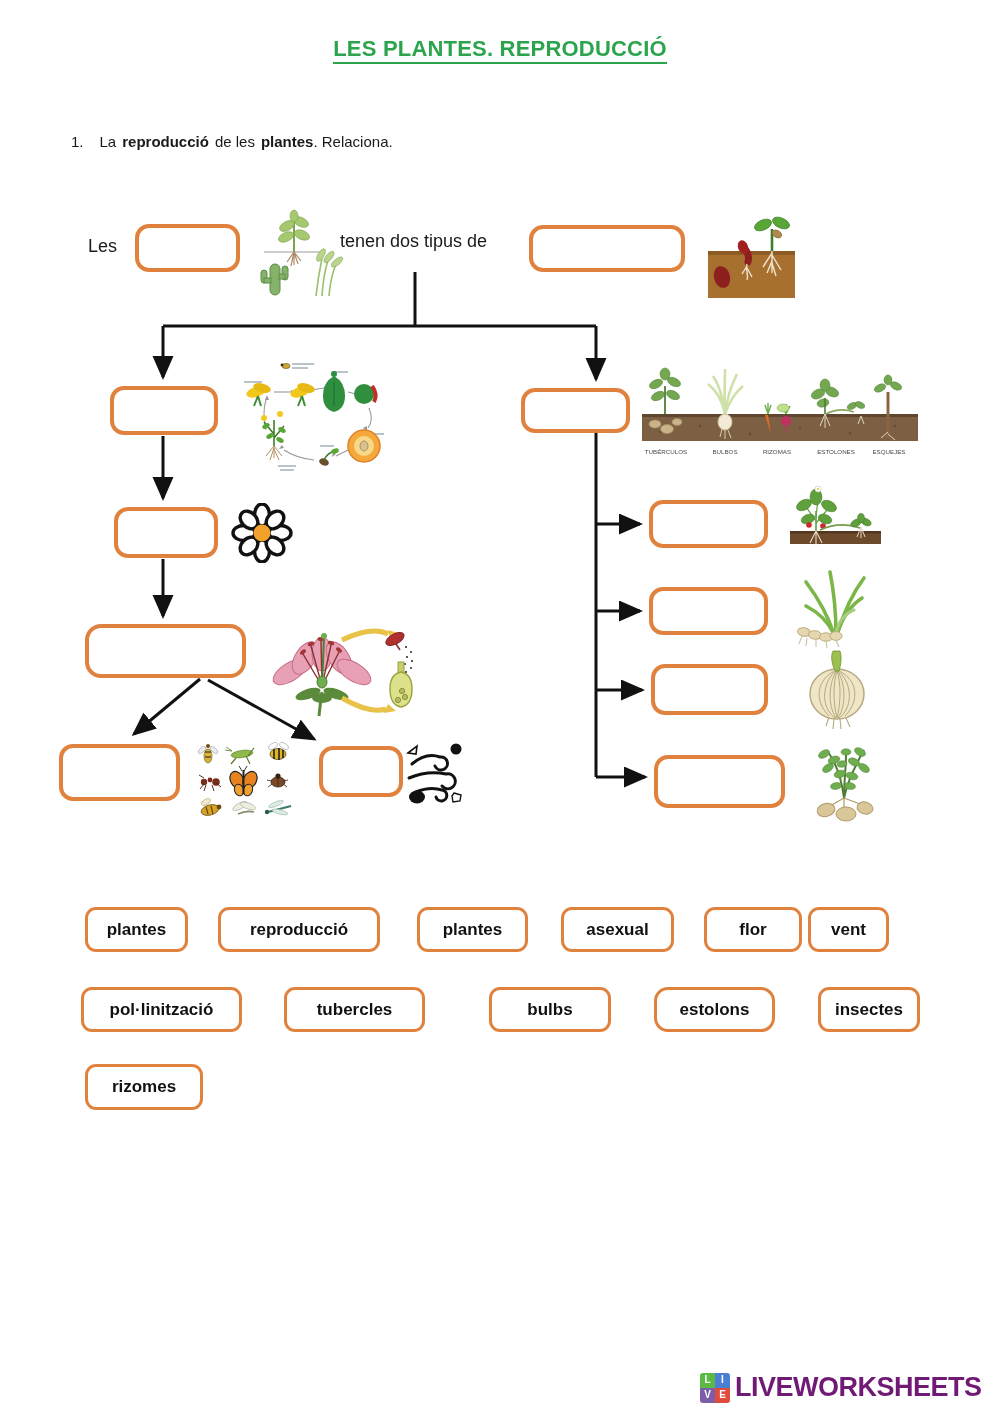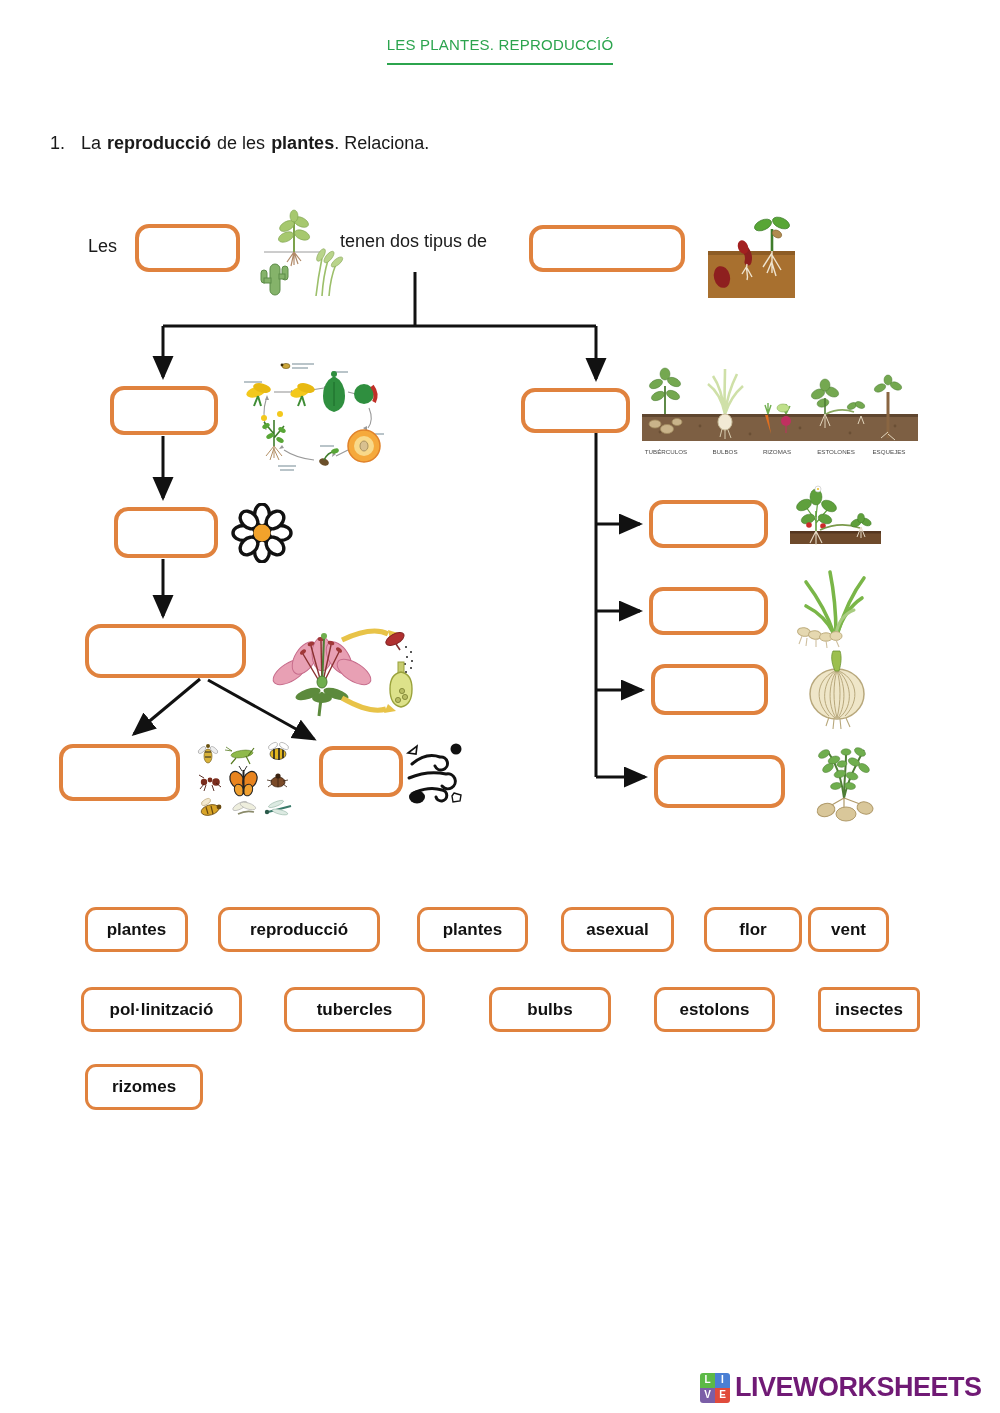--- a/index.html
+++ b/index.html
@@ -6,25 +6,25 @@
   body{
     width:1000px;height:1413px;background:#ffffff;
     font-family:"Liberation Sans", sans-serif;color:#1a1a1a;
     position:relative;overflow:hidden;
   }
   .page{position:absolute;inset:0;}
   .abs{position:absolute;}
   
   .title-wrap{position:absolute;top:36px;left:0;width:1000px;text-align:center;}
   .title{
-    display:inline-block;font-size:15px;font-weight:normal;color:#2ca44e;
-    border-bottom:2px solid #2ca44e;padding-bottom:10px;letter-spacing:.2px;
+    display:inline-block;font-size:22px;font-weight:bold;color:#2ca44e;
+    border-bottom:2px solid #2ca44e;padding-bottom:0;letter-spacing:.2px;
   }
   
-  .instruction{position:absolute;top:133px;left:50px;font-size:18px;}
+  .instruction{position:absolute;top:133px;left:71px;font-size:15px;}
   .instruction .w{margin-right:6px;}
   .instruction .num{margin-right:16px;}
   .b{font-weight:bold;}
   
   .dlabel{position:absolute;font-size:18px;color:#1a1a1a;}
   
   .abox{
     position:absolute;box-sizing:border-box;background:#fff;
     border:4px solid #e0823e;border-radius:14px;
   }
@@ -492,22 +492,22 @@
   <div class="wbox" style="left:85px;top:907px;width:103px;height:45px;">plantes</div>
   <div class="wbox" style="left:218px;top:907px;width:162px;height:45px;">reproducció</div>
   <div class="wbox" style="left:417px;top:907px;width:111px;height:45px;">plantes</div>
   <div class="wbox" style="left:561px;top:907px;width:113px;height:45px;">asexual</div>
   <div class="wbox" style="left:704px;top:907px;width:98px;height:45px;">flor</div>
   <div class="wbox" style="left:808px;top:907px;width:81px;height:45px;">vent</div>
 
   <div class="wbox" style="left:81px;top:987px;width:161px;height:45px;">pol·linització</div>
   <div class="wbox" style="left:284px;top:987px;width:141px;height:45px;">tubercles</div>
   <div class="wbox" style="left:489px;top:987px;width:122px;height:45px;">bulbs</div>
-  <div class="wbox" style="left:654px;top:987px;width:121px;height:45px;">estolons</div>
-  <div class="wbox" style="left:818px;top:987px;width:102px;height:45px;border-radius:6px;">insectes</div>
+  <div class="wbox" style="left:654px;top:987px;width:121px;height:45px;border-radius:14px;">estolons</div>
+  <div class="wbox" style="left:818px;top:987px;width:102px;height:45px;">insectes</div>
 
   <div class="wbox" style="left:85px;top:1064px;width:118px;height:46px;">rizomes</div>
 
   <div class="footer">
     <div class="lw-icon">
       <span class="lw-l">L</span>
       <span class="lw-i">I</span>
       <span class="lw-v">V</span>
       <span class="lw-e">E</span>
     </div>

